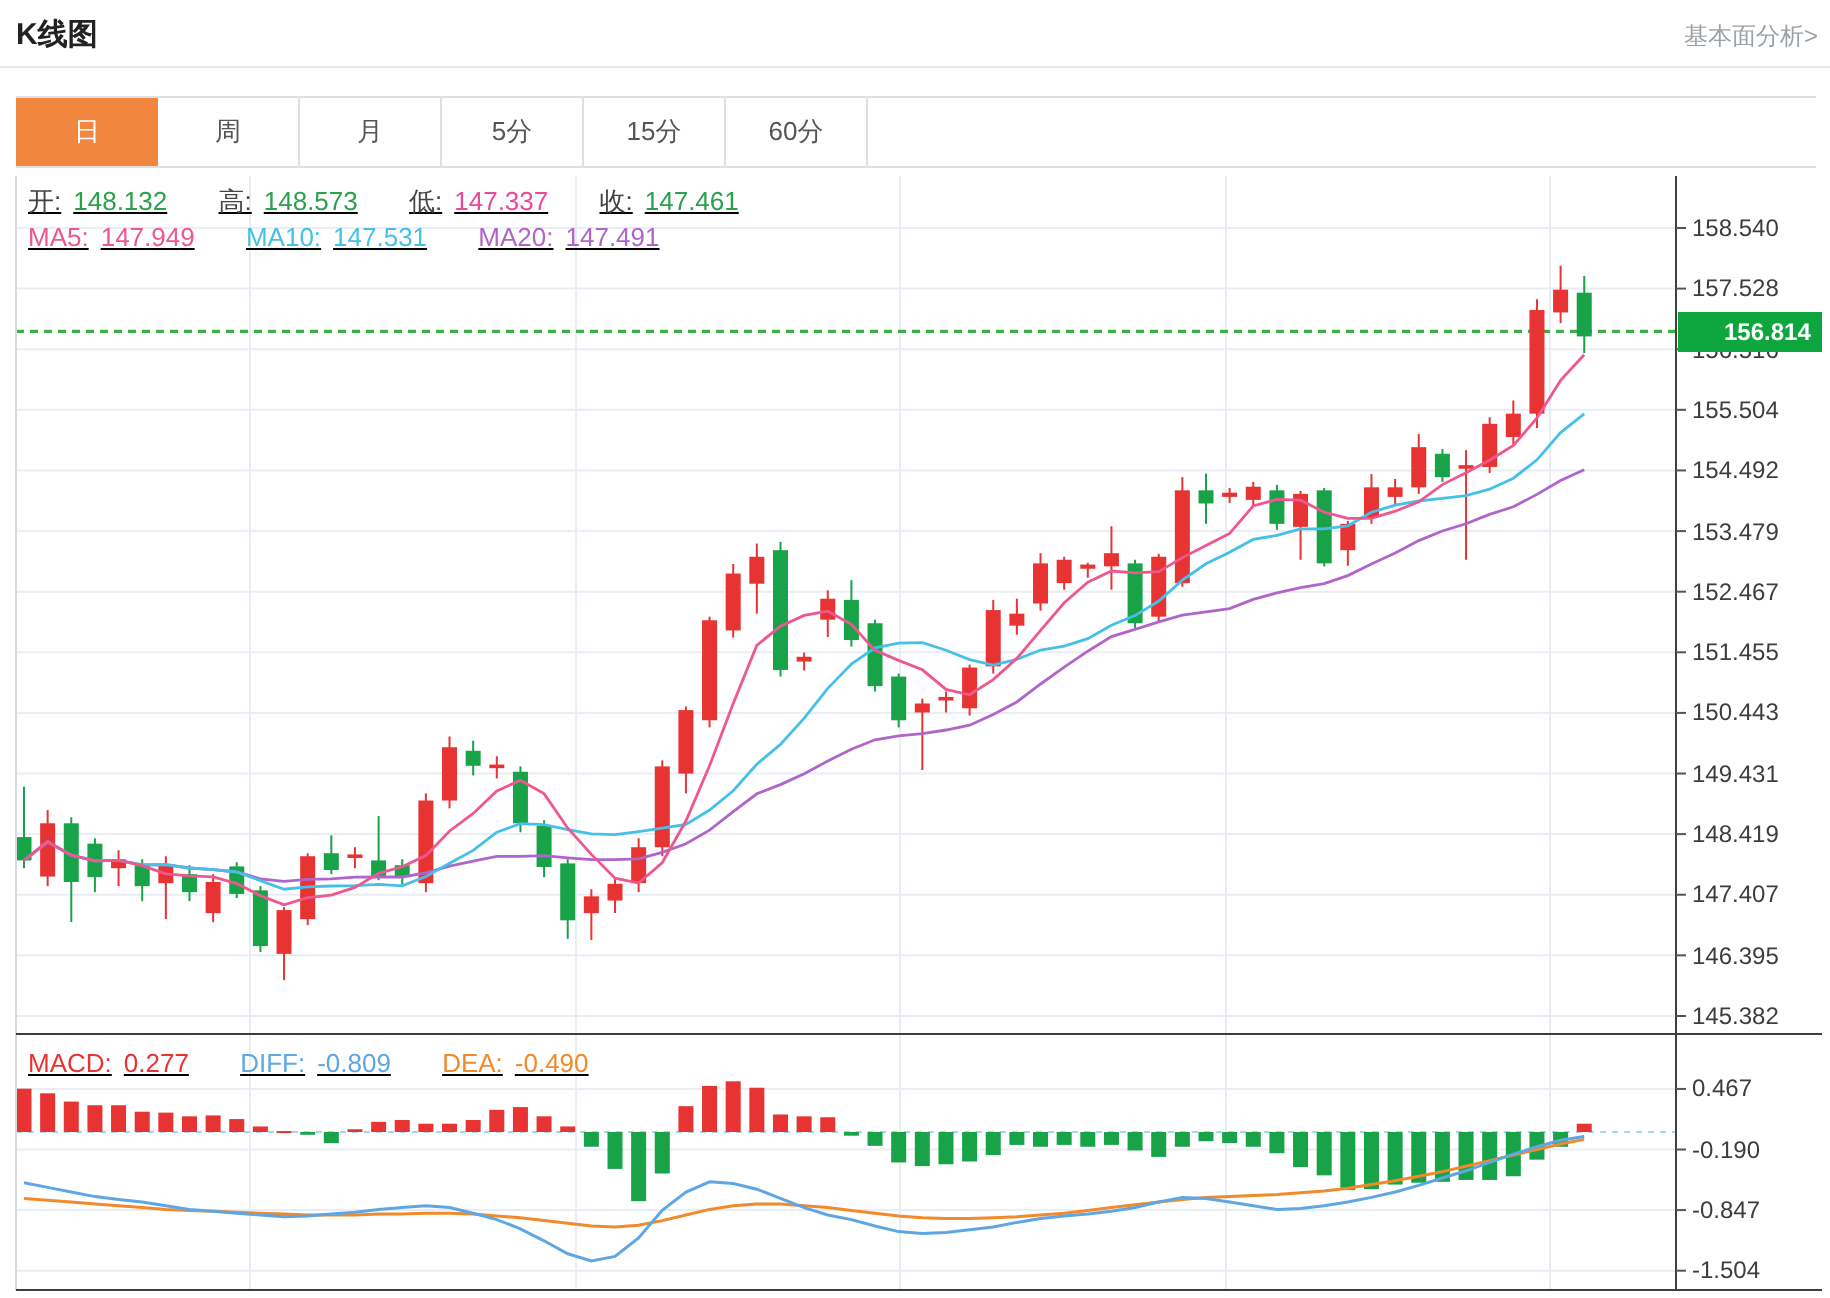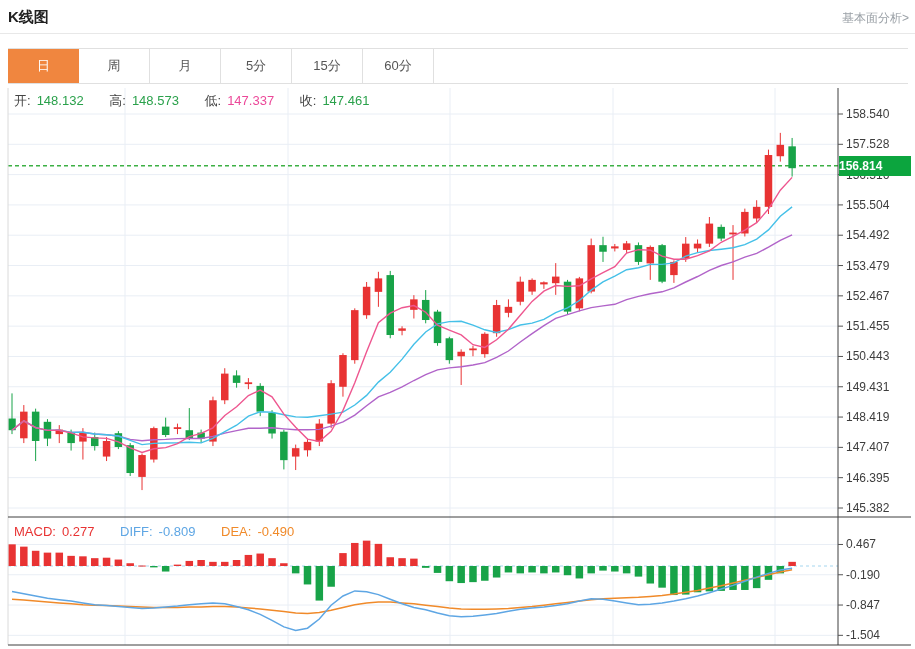--- a/index.html
+++ b/index.html
@@ -9,26 +9,26 @@
   .top-link{position:absolute;right:6px;top:10px;font-size:12px;color:#9aa0a6;text-decoration:none;cursor:pointer;}
   .header-rule{position:absolute;left:0;top:33px;width:915px;height:0;border-top:1px solid #e8e8e8;}
   .tabs{position:absolute;left:8px;top:48px;width:900px;height:36px;display:flex;
         border-top:1px solid #e0e0e0;border-bottom:1px solid #e0e0e0;box-sizing:border-box;}
   .tab{width:71px;height:100%;box-sizing:border-box;border-right:1px solid #e0e0e0;
        display:flex;align-items:center;justify-content:center;font-size:13px;color:#555;cursor:pointer;background:#fff;}
   .tab:first-child{border-left:1px solid #e0e0e0;}
   .tab.active{background:#f0863f;color:#fff;border-color:#f0863f;}
   .info-row{position:absolute;left:14px;font-size:13px;white-space:nowrap;}
   .info-row span{margin-right:6px;}
-  .info-row .pair{margin-right:16px;}
+  .info-row .pair{margin-right:16px;text-decoration:underline;}
   svg{position:absolute;left:0;top:0;}
   .axis-label{position:absolute;left:846px;width:64px;height:16px;line-height:16px;
               font-size:12px;color:#3d3d3d;}
   .price-tag{position:absolute;left:839px;top:156px;width:72px;height:20px;line-height:20px;
-             background:#0ca53e;color:#fff;font-size:12px;font-weight:bold;padding-left:0;
+             background:#0ca53e;color:#fff;font-size:12px;font-weight:bold;padding-left:23px;
              box-sizing:border-box;z-index:5;}
 </style>
 </head>
 <body>
 
 <div class="page">
   <div class="title">K线图</div>
   <a class="top-link">基本面分析&gt;</a>
   <div class="header-rule"></div>
 
@@ -296,20 +296,25 @@
       <line x1="838" y1="605.0467" x2="843" y2="605.0467" stroke="#555"></line>
       <line x1="838" y1="635.3344" x2="843" y2="635.3344" stroke="#555"></line>
     </svg>
 
   <div class="info-row" style="top:92px;">
     <span class="pair"><span style="color: rgb(68, 68, 68);">开:</span><span style="color: rgb(42, 161, 75);">148.132</span></span>
     <span class="pair"><span style="color: rgb(68, 68, 68);">高:</span><span style="color: rgb(42, 161, 75);">148.573</span></span>
     <span class="pair"><span style="color: rgb(68, 68, 68);">低:</span><span style="color: #ec4899;">147.337</span></span>
     <span class="pair"><span style="color: rgb(68, 68, 68);">收:</span><span style="color: rgb(42, 161, 75);">147.461</span></span>
   </div>
+  <div class="info-row" style="top:111px;">
+    <span class="pair"><span style="color: rgb(238, 87, 144);">MA5:</span><span style="color: rgb(238, 87, 144);">147.949</span></span>
+    <span class="pair"><span style="color: rgb(69, 192, 232);">MA10:</span><span style="color: rgb(69, 192, 232);">147.531</span></span>
+    <span class="pair"><span style="color: rgb(177, 100, 201);">MA20:</span><span style="color: rgb(177, 100, 201);">147.491</span></span>
+  </div>
   <div class="info-row" style="top:524px;">
     <span class="pair"><span style="color: rgb(232, 51, 51);">MACD:</span><span style="color: rgb(232, 51, 51);">0.277</span></span>
     <span class="pair"><span style="color: rgb(94, 166, 228);">DIFF:</span><span style="color: rgb(94, 166, 228);">-0.809</span></span>
     <span class="pair"><span style="color: rgb(240, 138, 42);">DEA:</span><span style="color: rgb(240, 138, 42);">-0.490</span></span>
   </div>
 
   <div id="labels">
       <div class="axis-label" style="top: 106px;">158.540</div>
       <div class="axis-label" style="top: 136.303px;">157.528</div>
       <div class="axis-label" style="top: 166.606px;">156.516</div>

